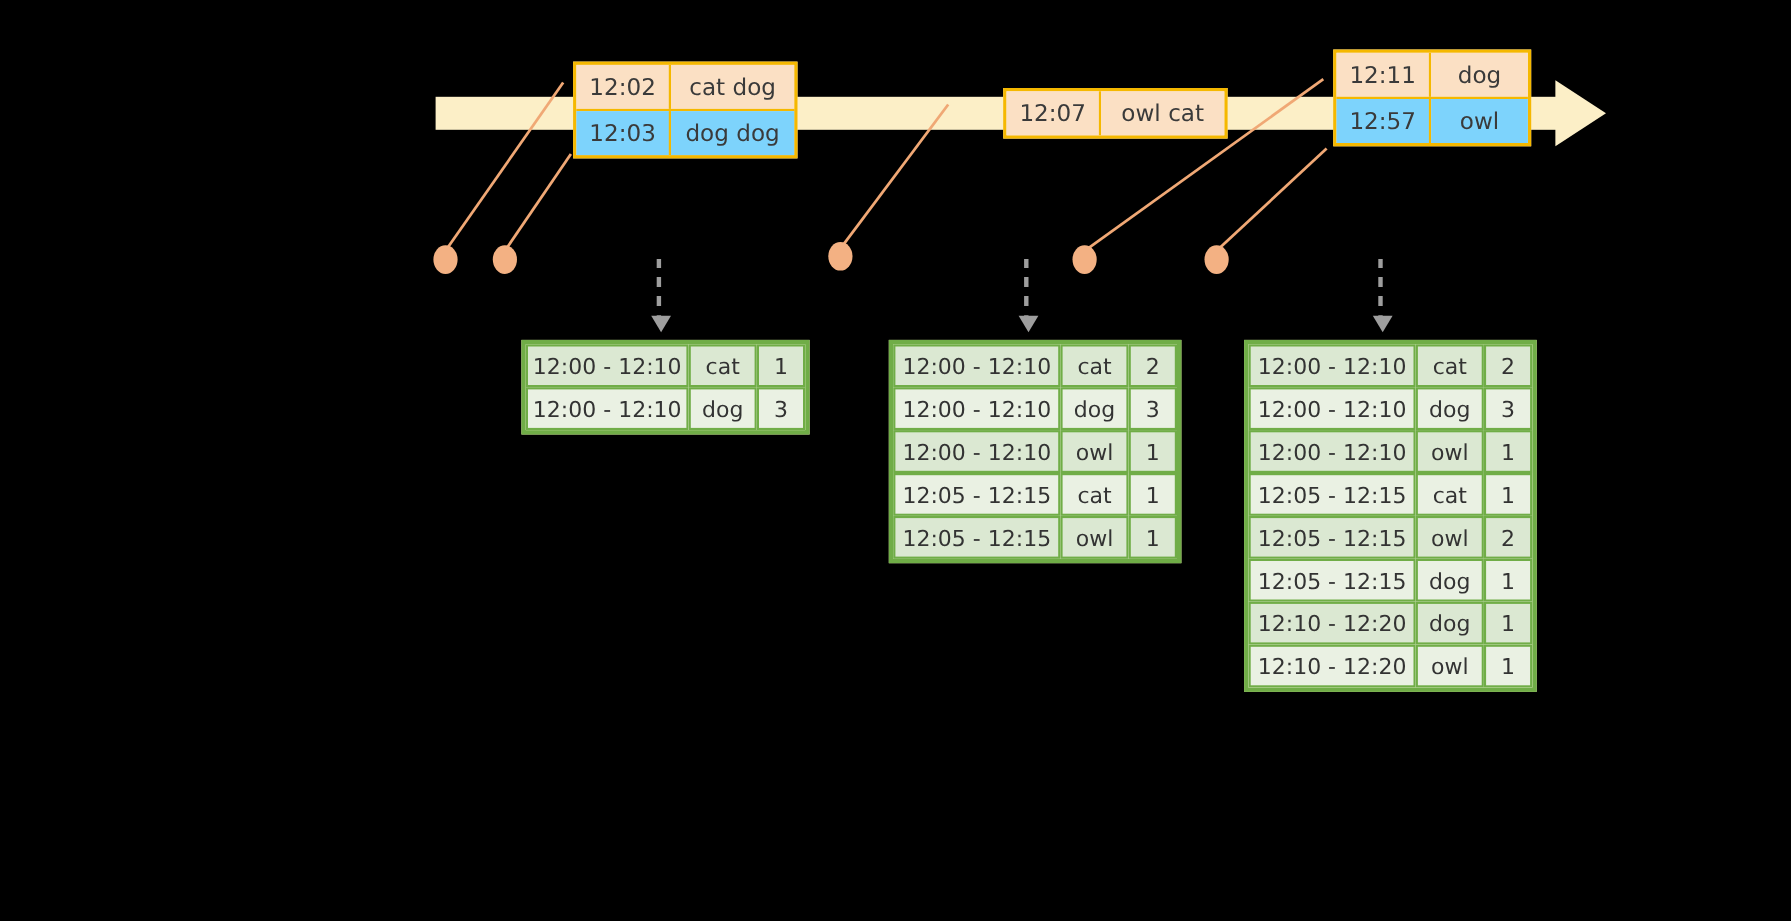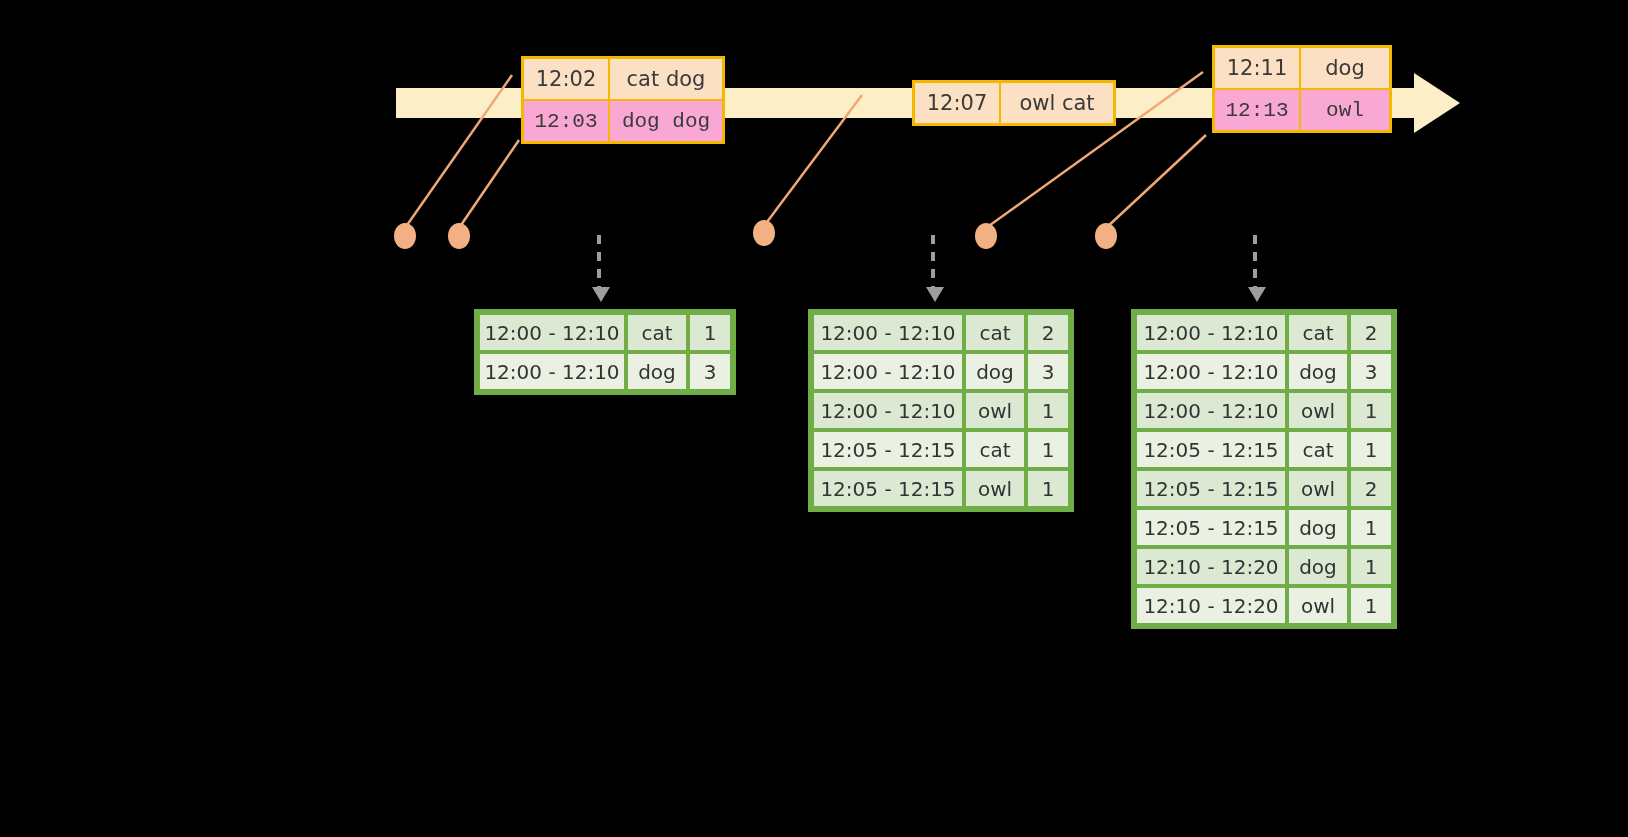--- a/index.html
+++ b/index.html
@@ -37,21 +37,21 @@
     border: 3px solid #F5B800;
     background: #FDEBD2;
     display: flex;
     flex-direction: column;
   }
   .evt-row {
     display: flex;
     align-items: stretch;
   }
   .evt-row + .evt-row { border-top: 2px solid #F5B800; }
-  .evt-row.alt .evt-time, .evt-row.alt .evt-words { background: #f9a8d4; font-family: Liberation Mono, monospace; }
+  .evt-row.alt .evt-time, .evt-row.alt .evt-words { background: #7dd3fc; }
   .evt-time, .evt-words {
     display: flex; align-items: center; justify-content: center;
     font-size: 21px;
     color: #3a3a3a;
     background: #FBE0C4;
     height: 40px;
     white-space: nowrap;
   }
   .evt-time { width: 86px; border-right: 2px solid #F5B800; }
   .evt-words { flex: 1; padding: 0 10px; }
@@ -155,21 +155,21 @@
       <div class="evt-words">owl cat</div>
     </div>
   </div>
 
   <div class="evt-box" id="evt-c">
     <div class="evt-row">
       <div class="evt-time">12:11</div>
       <div class="evt-words">dog</div>
     </div>
     <div class="evt-row alt">
-      <div class="evt-time">12:13</div>
+      <div class="evt-time">12:57</div>
       <div class="evt-words">owl</div>
     </div>
   </div>
 
   <div id="arrows-layer">
       <div class="down-arrow" style="position: absolute; left: 592px; top: 235px;">
         <div class="stem"></div>
         <div class="head"></div>
       </div>
       <div class="down-arrow" style="position: absolute; left: 926px; top: 235px;">

